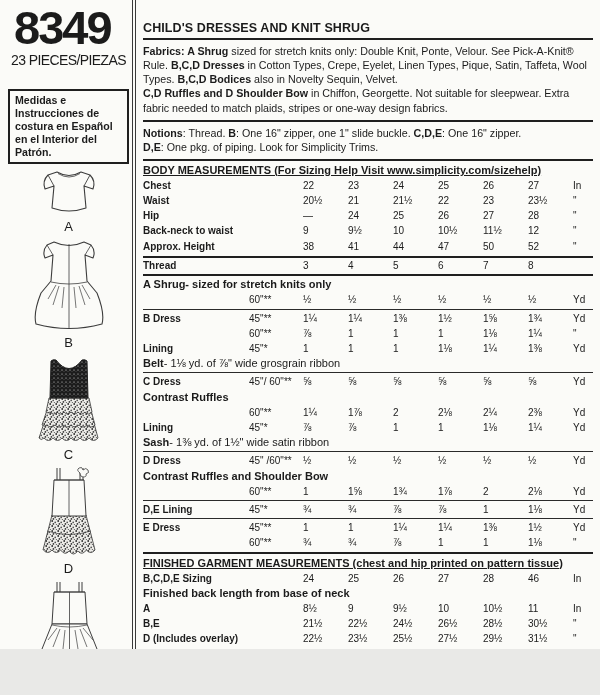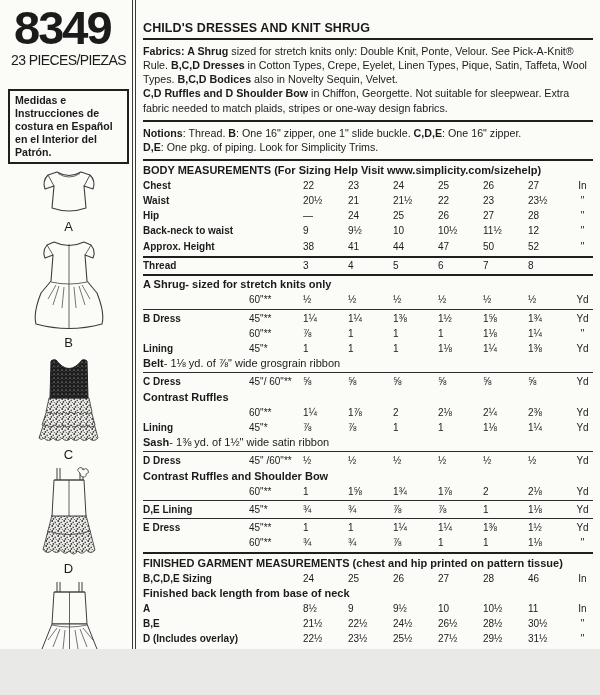--- a/index.html
+++ b/index.html
@@ -20,27 +20,27 @@
   .fig-label{font-size:13px;line-height:14px;margin-top:1px;}
   
   .right{
     flex:1;box-sizing:border-box;border-left:1px solid #3a3a3a;margin-left:2px;
     padding:21px 7px 0 7px;display:flex;flex-direction:column;
   }
   .title{font-weight:bold;font-size:12.5px;letter-spacing:0.1px;padding-bottom:3px;border-bottom:2px solid #1f1f1f;}
   .para{font-size:10.7px;line-height:1.32;margin-top:4px;}
   .rule{border-top:2px solid #1f1f1f;margin-top:5px;}
   .sec-rule{border-top:1.5px solid #2a2a2a;margin:1px 0;}
-  .tbl-header{font-weight:bold;font-size:11px;line-height:15px;margin-top:2px;}
+  .tbl-header{font-weight:bold;font-size:11px;line-height:15px;margin-top:2px;text-decoration:underline;}
   .trow{display:grid;grid-template-columns:106px 54px repeat(6,45px) 1fr;font-size:10px;line-height:15.2px;}
   .trow .lab{font-weight:bold;grid-column:1;white-space:nowrap;}
   .trow .lab.wide{grid-column:1 / span 2;}
   .trow .spec{grid-column:2;white-space:nowrap;}
   .trow .val{white-space:nowrap;}
-  .trow .unit{text-align:center;padding-right:1px;}
+  .trow .unit{text-align:left;padding-right:1px;}
   .subheader{font-weight:bold;font-size:11px;line-height:15.2px;}
   .note{font-size:11px;line-height:15.2px;}
   .foot-rule{border-top:1.5px solid #2a2a2a;width:336px;margin-top:9px;}
   .footnotes{display:flex;gap:31px;font-weight:bold;font-size:10.3px;margin-top:19px;}
   svg{display:block;}
 </style>
 </head>
 <body>
 
 <svg width="0" height="0" style="position:absolute" aria-hidden="true">

